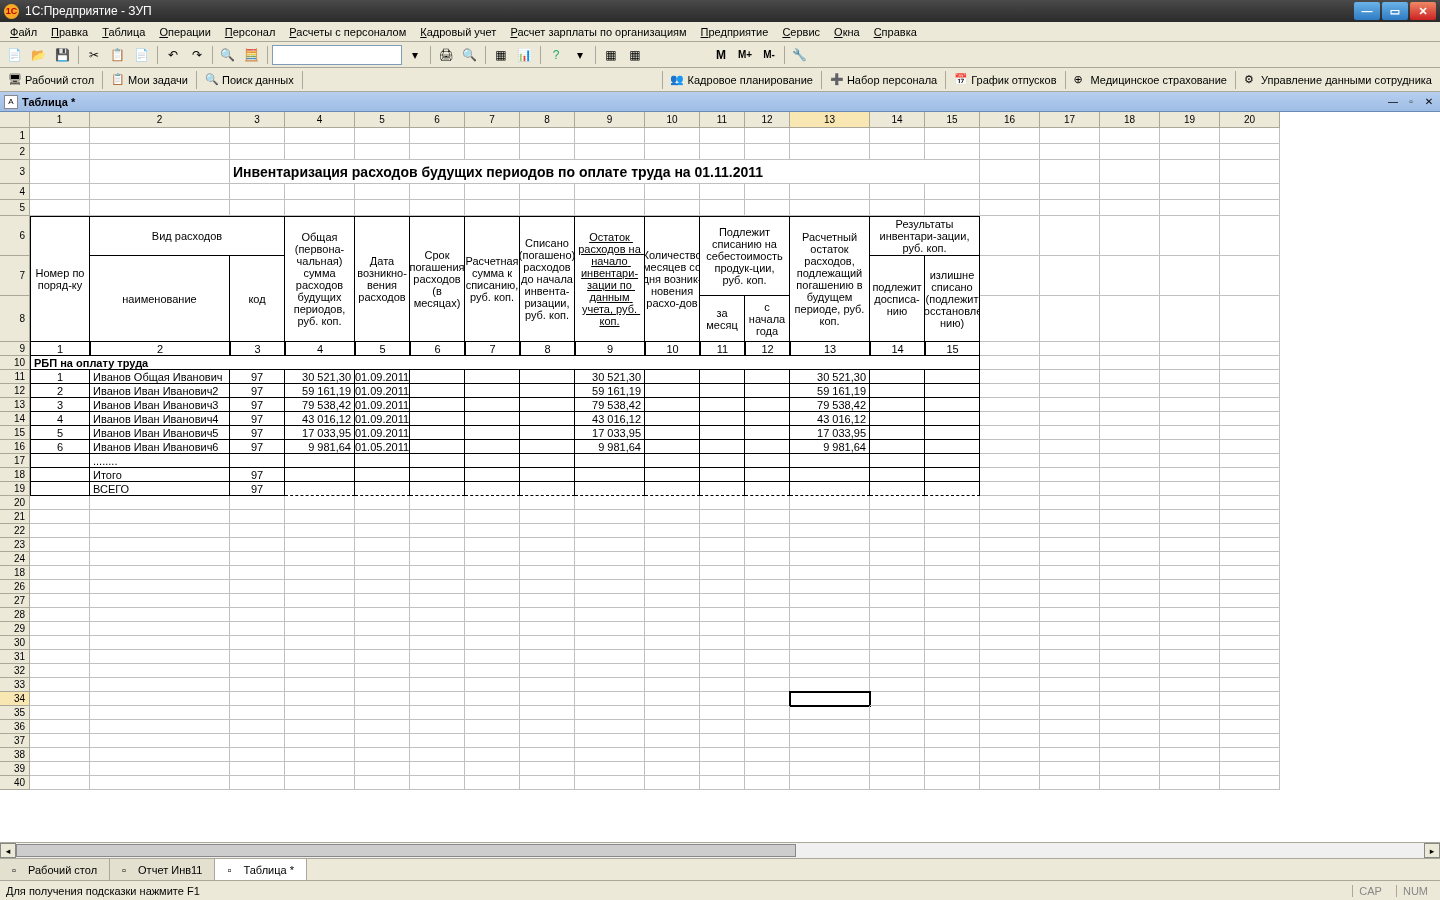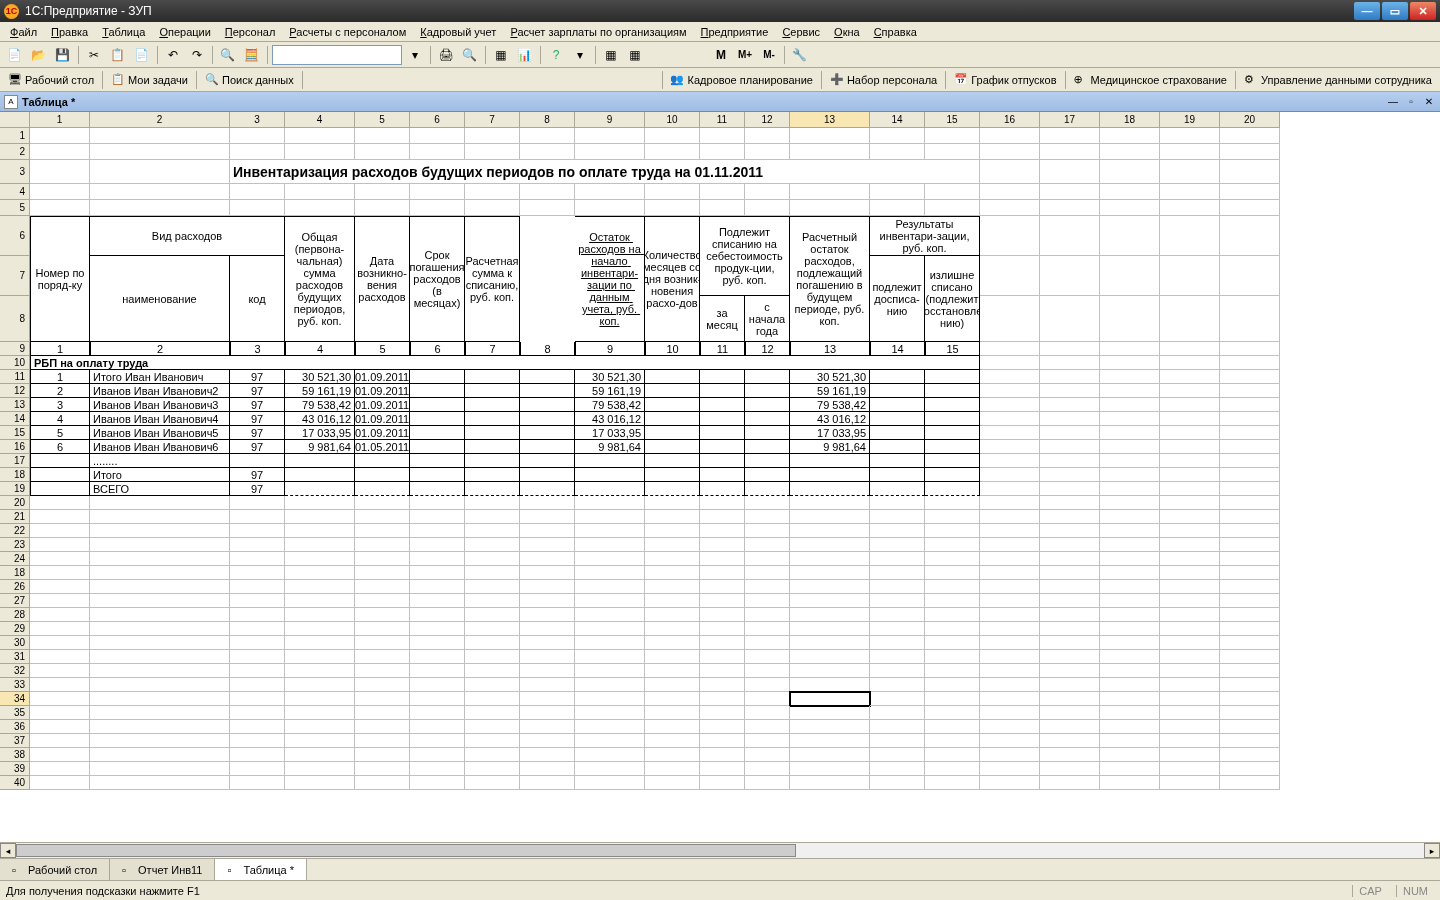--- a/index.html
+++ b/index.html
@@ -265,20 +265,21 @@
       <div class="rowhdr" style="grid-area: 41 / 1;">40</div>
       <div class="cell title bold" style="grid-area: 4 / 4 / span 1 / span 13;">Инвентаризация расходов будущих периодов по оплате труда на 01.11.2011</div>
       <div class="cell center b-t b-l b-r b-b" style="grid-area: 7 / 2 / span 3 / span 1;">Номер по поряд-ку</div>
       <div class="cell center b-t b-r b-b" style="grid-area: 7 / 3 / span 1 / span 2;">Вид расходов</div>
       <div class="cell center b-r b-b" style="grid-area: 8 / 3 / span 2 / span 1;">наименование</div>
       <div class="cell center b-r b-b" style="grid-area: 8 / 4 / span 2 / span 1;">код</div>
       <div class="cell center b-t b-r b-b" style="grid-area: 7 / 5 / span 3 / span 1;">Общая (первона-чальная) сумма расходов будущих периодов, руб. коп.</div>
       <div class="cell center b-t b-r b-b" style="grid-area: 7 / 6 / span 3 / span 1;">Дата возникно-вения расходов</div>
       <div class="cell center b-t b-r b-b" style="grid-area: 7 / 7 / span 3 / span 1;">Срок погашения расходов (в месяцах)</div>
       <div class="cell center b-t b-r b-b" style="grid-area: 7 / 8 / span 3 / span 1;">Расчетная сумма к списанию, руб. коп.</div>
+      <div class="cell center b-t b-r b-b" style="grid-area: 7 / 9 / span 3 / span 1;">Списано (погашено) расходов до начала инвента-ризации, руб. коп.</div>
       <div class="cell center b-t b-r b-b" style="grid-area: 7 / 10 / span 3 / span 1; text-decoration: underline;">Остаток расходов на начало инвентари-зации по данным учета, руб. коп.</div>
       <div class="cell center b-t b-r b-b" style="grid-area: 7 / 11 / span 3 / span 1;">Количество месяцев со дня возник-новения расхо-дов</div>
       <div class="cell center b-t b-r b-b" style="grid-area: 7 / 12 / span 2 / span 2;">Подлежит списанию на себестоимость продук-ции, руб. коп.</div>
       <div class="cell center b-r b-b" style="grid-area: 9 / 12 / span 1 / span 1;">за месяц</div>
       <div class="cell center b-r b-b" style="grid-area: 9 / 13 / span 1 / span 1;">с начала года</div>
       <div class="cell center b-t b-r b-b" style="grid-area: 7 / 14 / span 3 / span 1;">Расчетный остаток расходов, подлежащий погашению в будущем периоде, руб. коп.</div>
       <div class="cell center b-t b-r b-b" style="grid-area: 7 / 15 / span 1 / span 2;">Результаты инвентари-зации, руб. коп.</div>
       <div class="cell center b-r b-b" style="grid-area: 8 / 15 / span 2 / span 1;">подлежит досписа-нию</div>
       <div class="cell center b-r b-b" style="grid-area: 8 / 16 / span 2 / span 1;">излишне списано (подлежит восстановле-нию)</div>
       <div class="cell center b-l b-r b-b" style="grid-area: 10 / 2;">1</div>
@@ -291,21 +292,21 @@
       <div class="cell center b-l b-r b-b" style="grid-area: 10 / 9;">8</div>
       <div class="cell center b-l b-r b-b" style="grid-area: 10 / 10;">9</div>
       <div class="cell center b-l b-r b-b" style="grid-area: 10 / 11;">10</div>
       <div class="cell center b-l b-r b-b" style="grid-area: 10 / 12;">11</div>
       <div class="cell center b-l b-r b-b" style="grid-area: 10 / 13;">12</div>
       <div class="cell center b-l b-r b-b" style="grid-area: 10 / 14;">13</div>
       <div class="cell center b-l b-r b-b" style="grid-area: 10 / 15;">14</div>
       <div class="cell center b-l b-r b-b" style="grid-area: 10 / 16;">15</div>
       <div class="cell bold b-l b-r b-b" style="grid-area: 11 / 2 / span 1 / span 15;">РБП на оплату труда</div>
       <div class="cell center b-l b-r b-b" style="grid-area: 12 / 2;">1</div>
-      <div class="cell b-r b-b" style="grid-area: 12 / 3;">Итого Иван Иванович</div>
+      <div class="cell b-r b-b" style="grid-area: 12 / 3;">Иванов Общая Иванович</div>
       <div class="cell center b-r b-b" style="grid-area: 12 / 4;">97</div>
       <div class="cell right b-r b-b" style="grid-area: 12 / 5;">30 521,30</div>
       <div class="cell center b-r b-b" style="grid-area: 12 / 6;">01.09.2011</div>
       <div class="cell b-r b-b" style="grid-area: 12 / 7;"></div>
       <div class="cell b-r b-b" style="grid-area: 12 / 8;"></div>
       <div class="cell b-r b-b" style="grid-area: 12 / 9;"></div>
       <div class="cell right b-r b-b" style="grid-area: 12 / 10;">30 521,30</div>
       <div class="cell b-r b-b" style="grid-area: 12 / 11;"></div>
       <div class="cell b-r b-b" style="grid-area: 12 / 12;"></div>
       <div class="cell b-r b-b" style="grid-area: 12 / 13;"></div>

